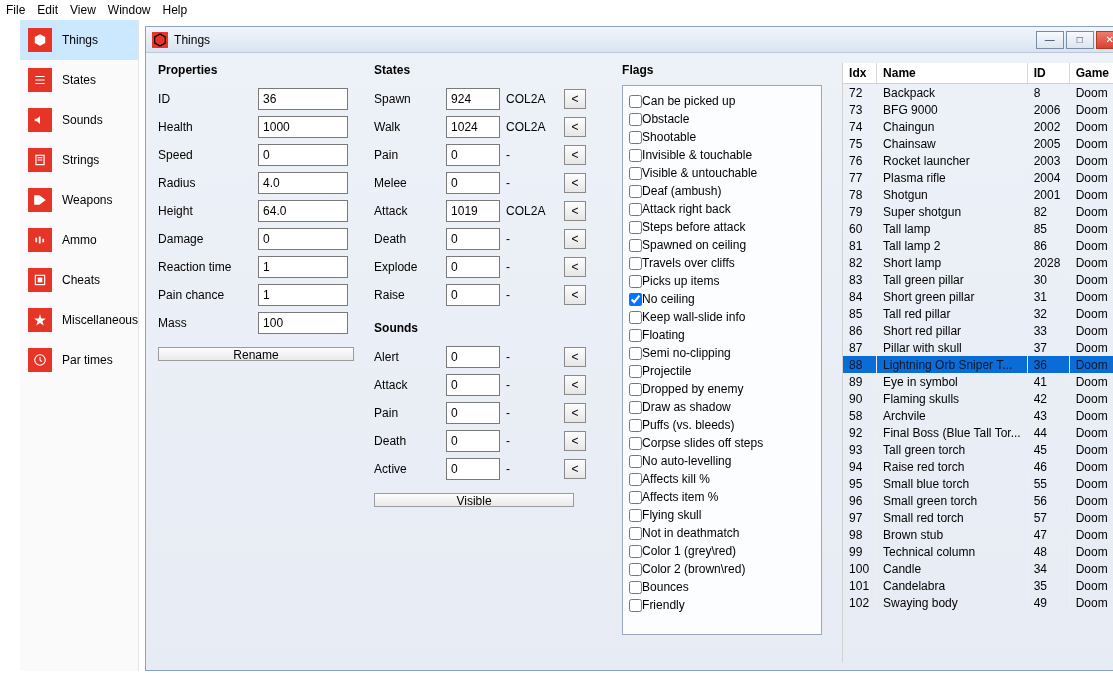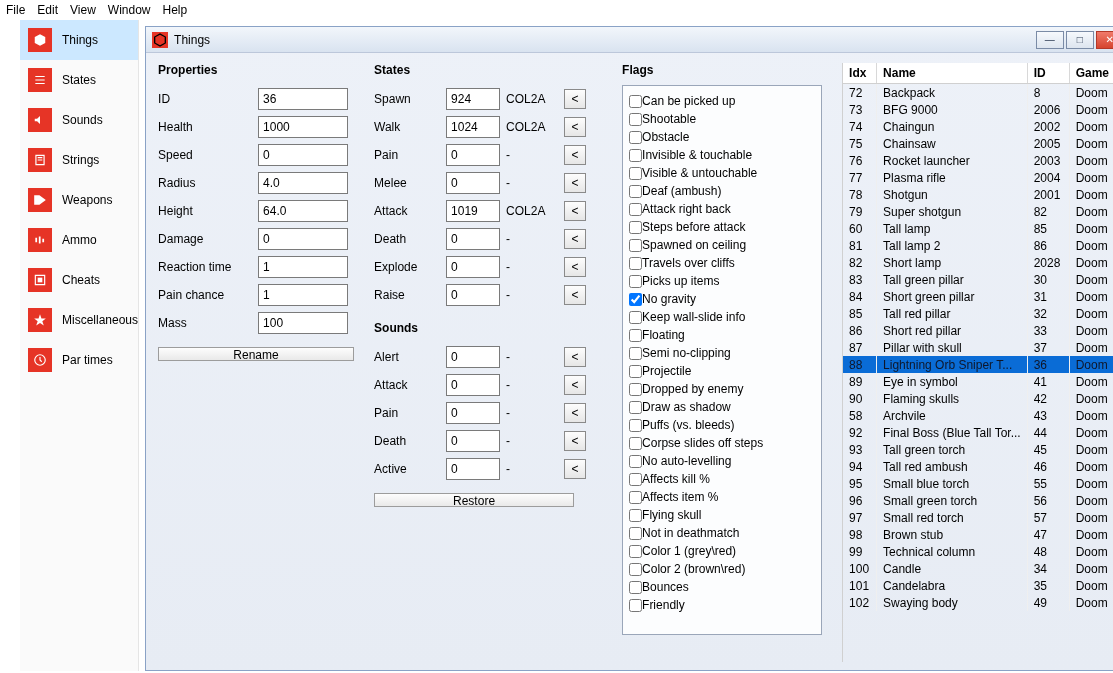--- a/index.html
+++ b/index.html
@@ -274,40 +274,40 @@
                 <div class="arrow">&lt;</div>
               </div>
               <div class="row1">
                 <div class="lbl2">Active</div>
                 <input class="num sm" value="0" style="">
                 <div class="ref">-</div>
                 <div class="arrow">&lt;</div>
               </div>
             </div>
           <div class="btn-row">
-            <button class="bigbtn">Restore</button>
+            <button class="bigbtn">Visible</button>
           </div>
         </div>
         <div class="flags">
           <div class="sec-h">Flags</div>
           <div class="flag-box" id="flags">
               <div class="flg">
                 <input type="checkbox" style="">
                 <span>Can be picked up</span>
               </div>
               <div class="flg">
                 <input type="checkbox" style="">
+                <span>Obstacle</span>
+              </div>
+              <div class="flg">
+                <input type="checkbox" style="">
                 <span>Shootable</span>
               </div>
               <div class="flg">
                 <input type="checkbox" style="">
-                <span>Obstacle</span>
-              </div>
-              <div class="flg">
-                <input type="checkbox" style="">
                 <span>Invisible &amp; touchable</span>
               </div>
               <div class="flg">
                 <input type="checkbox" style="">
                 <span>Visible &amp; untouchable</span>
               </div>
               <div class="flg">
                 <input type="checkbox" style="">
                 <span>Deaf (ambush)</span>
               </div>
@@ -326,21 +326,21 @@
               <div class="flg">
                 <input type="checkbox" style="">
                 <span>Travels over cliffs</span>
               </div>
               <div class="flg">
                 <input type="checkbox" style="">
                 <span>Picks up items</span>
               </div>
               <div class="flg">
                 <input type="checkbox" checked="" style="">
-                <span>No gravity</span>
+                <span>No ceiling</span>
               </div>
               <div class="flg">
                 <input type="checkbox" style="">
                 <span>Keep wall-slide info</span>
               </div>
               <div class="flg">
                 <input type="checkbox" style="">
                 <span>Floating</span>
               </div>
               <div class="flg">
@@ -540,21 +540,21 @@
                 <div class="td c-game">Doom</div>
               </div>
               <div class="trow">
                 <div class="td c-idx">93</div>
                 <div class="td c-name">Tall green torch</div>
                 <div class="td c-id">45</div>
                 <div class="td c-game">Doom</div>
               </div>
               <div class="trow">
                 <div class="td c-idx">94</div>
-                <div class="td c-name">Tall red ambush</div>
+                <div class="td c-name">Raise red torch</div>
                 <div class="td c-id">46</div>
                 <div class="td c-game">Doom</div>
               </div>
               <div class="trow">
                 <div class="td c-idx">95</div>
                 <div class="td c-name">Small blue torch</div>
                 <div class="td c-id">55</div>
                 <div class="td c-game">Doom</div>
               </div>
               <div class="trow">

